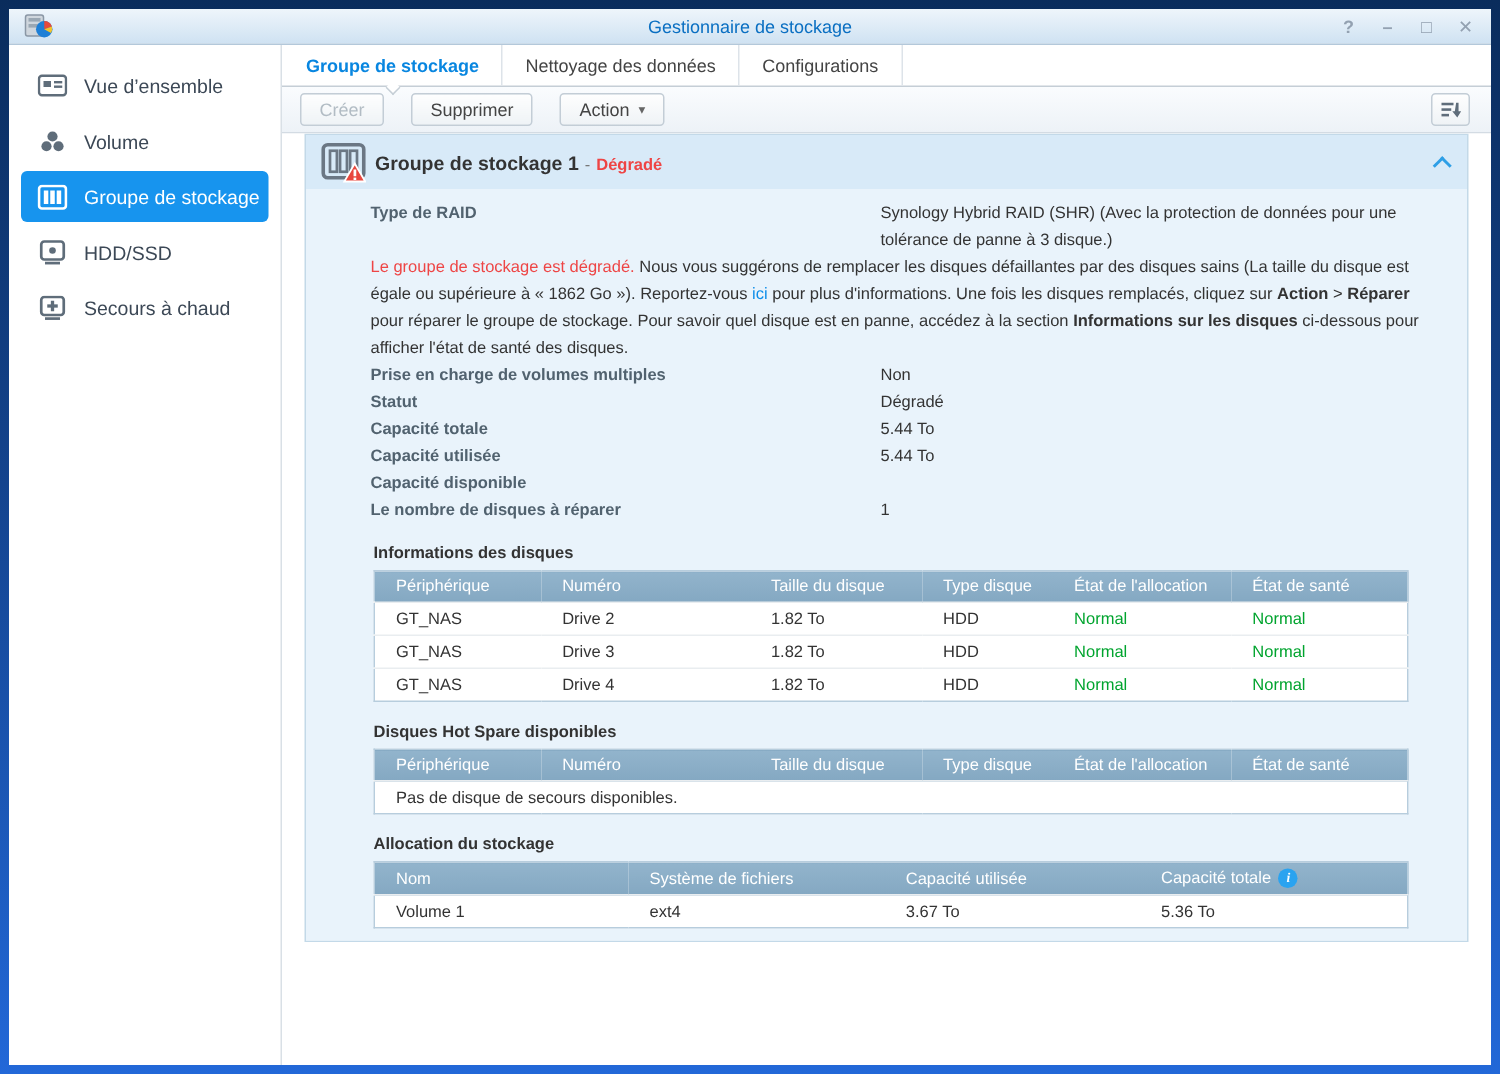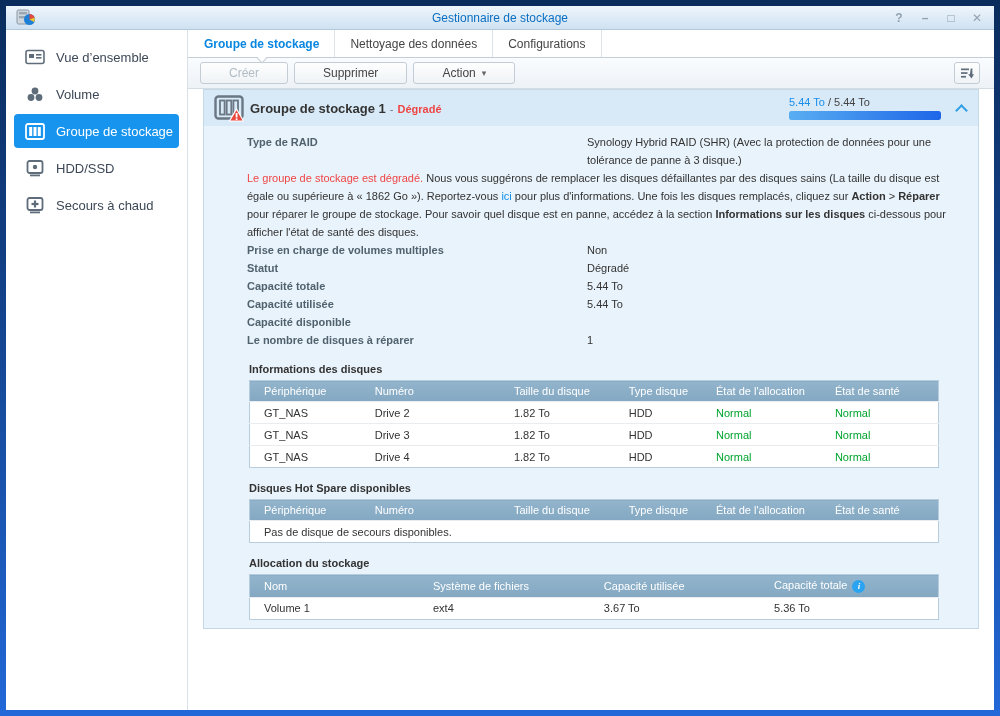--- a/index.html
+++ b/index.html
@@ -41,22 +41,22 @@
          border-right:1px solid #dde3e9; cursor:pointer; position:relative; }
   .tab.active { color:#0886e0; font-weight:bold; }
   .tab.active .notch { position:absolute; bottom:-4.5px; left:50%; width:7px; height:7px;
          background:#fff; border-right:1px solid #c5ced6; border-bottom:1px solid #c5ced6;
          transform:translateX(-50%) rotate(45deg); }
 
   
   .toolbar { height:31px; flex:0 0 31px; display:flex; align-items:center;
              background:linear-gradient(#fafcfe,#edf2f7); border-bottom:1px solid #d3dbe3;
              padding:0 12px; }
-  .btn { height:22px; padding:0 28px; font-size:12px; color:#444; background:linear-gradient(#fefefe,#eff3f6);
-         border:1px solid #c3cdd6; border-radius:3px; margin-right:6px; cursor:pointer;
+  .btn { height:22px; padding:0 12px; font-size:12px; color:#444; background:linear-gradient(#fefefe,#eff3f6);
+         border:1px solid #c3cdd6; border-radius:3px; margin-right:18px; cursor:pointer;
          display:flex; align-items:center; font-family:inherit; }
   .btn.disabled { color:#b2bcc4; cursor:default; }
   .btn .caret { font-size:9px; margin-left:6px; color:#666; }
   .sort-btn { margin-left:auto; margin-right:2px; width:26px; justify-content:center; padding:0; }
 
   
   .scroll { flex:1; background:#fff; padding:0 15px 4px 15px; overflow:hidden; }
   .panel { border:1px solid #c3d9e8; }
   .panel-header { height:36px; background:#d8eaf8; display:flex; align-items:center;
                   padding:0 12px 0 8px; }
@@ -220,26 +220,20 @@
                 <rect x="19.4" y="5.5" width="4.6" height="14" fill="none" stroke="#6b7784" stroke-width="1.8"></rect>
                 <path d="M22.5 14 L29.5 26 L15.5 26 Z" fill="#e8483f" stroke="#fff" stroke-width="1.2"></path>
                 <rect x="21.7" y="18" width="1.8" height="4.5" fill="#fff"></rect>
                 <rect x="21.7" y="23.4" width="1.8" height="1.6" fill="#fff"></rect>
               </svg>
             </span>
             <span class="ph-title">
               <span>Groupe de stockage 1</span>
               <span class="sep">-</span>
               <span class="status">Dégradé</span>
-            </span>
-            <span class="cap-block">
-              <div class="cap-text"><span class="used">5.44 To</span><span style="white-space:pre"> / </span><span>5.44 To</span></div>
-              <div class="cap-bar">
-                    <div class="cap-fill"></div>
-                  </div>
             </span>
             <span class="chev-up"></span>
           </div>
 
           <div class="panel-body">
 
             <div class="kv">
               <span class="k">Type de RAID</span>
               <span class="v">Synology Hybrid RAID (SHR) (Avec la protection de données pour une tolérance de panne à 3 disque.)</span>
             </div>

